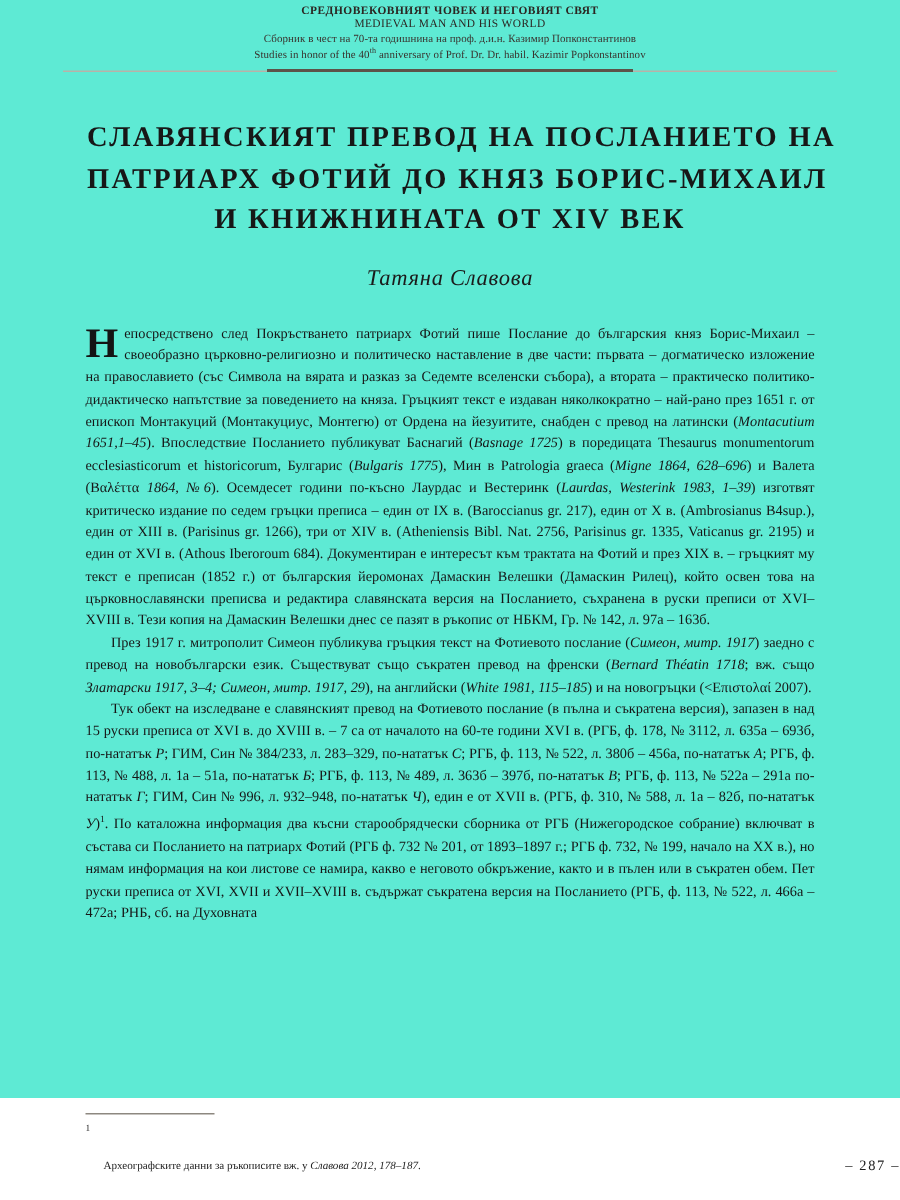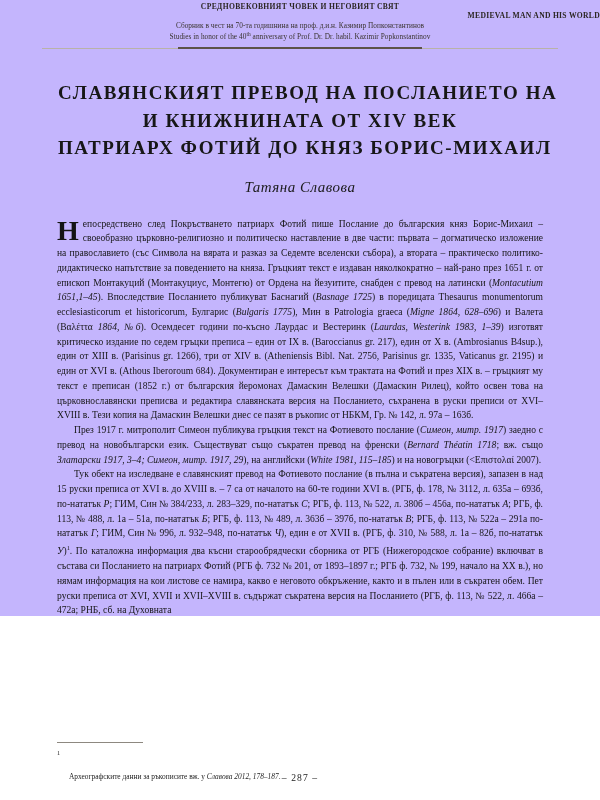--- a/index.html
+++ b/index.html
@@ -11,44 +11,43 @@
     height: 800px;
     background: #ffffff;
     font-family: "Liberation Serif", "DejaVu Serif", serif;
     color: #1c1c1c;
     overflow: hidden;
   }
 
   .page {
     position: relative;
     width: 600px;
-    height: 616px;
-    background: #c4b5fd;
+    height: 732px;
+    background: #5eead4;
     box-sizing: border-box;
     padding: 0;
   }
 
   
   .running-head {
     text-align: center;
     padding-top: 3px;
     line-height: 1.18;
   }
   .rh-line1 {
     font-size: 7.6px;
     font-weight: bold;
     letter-spacing: 0.35px;
     color: #2b2622;
   }
   .rh-line2 {
     font-size: 7.6px;
-    font-weight: bold;
+    font-weight: normal;
     letter-spacing: 0.3px;
     color: #2b2622;
-    text-align: right;
   }
   .rh-sub {
     margin-top: 0;
     font-size: 7.3px;
     color: #39332e;
     letter-spacing: 0.05px;
     line-height: 1.35;
   }
   .rh-sub sup { font-size: 5.4px; }
 
@@ -140,21 +139,21 @@
     gap: 5px;
   }
   .fn-num { font-size: 6.2px; vertical-align: super; width: 7px; flex: none; }
   .fn-text { flex: 1; margin-top: 24px; }
 
   
   .folio {
     position: absolute;
     left: 0; right: 0;
     top: 772px;
-    text-align: center;
+    text-align: right;
     font-size: 9.6px;
     letter-spacing: 1.1px;
     color: #1b1b1b;
   }
 </style>
 </head>
 <body>
 
 <div class="page">
 
@@ -167,22 +166,22 @@
     </div>
   </div>
 
   <div class="rule-wrap">
     <div class="rule-thin"></div>
     <div class="rule-thick"></div>
   </div>
 
   <div class="title-block">
     <div class="title-line">СЛАВЯНСКИЯТ ПРЕВОД НА ПОСЛАНИЕТО НА</div>
+    <div class="title-line">ПАТРИАРХ ФОТИЙ ДО КНЯЗ БОРИС-МИХАИЛ</div>
     <div class="title-line">И КНИЖНИНАТА ОТ XIV ВЕК</div>
-    <div class="title-line">ПАТРИАРХ ФОТИЙ ДО КНЯЗ БОРИС-МИХАИЛ</div>
     <div class="author">Татяна Славова</div>
   </div>
 
   <div class="body-text">
 
     <p><span class="dropcap">Н</span><span>епосредствено след Покръстването патриарх Фотий пише Послание до българския княз Борис-Михаил – своеобразно църковно-религиозно и политическо наставление в две части: първата – догматическо изложение на православието (със Символа на вярата и разказ за Седемте вселенски събора), а втората – практическо политико-дидактическо напътствие за поведението на княза. Гръцкият текст е издаван няколкократно – най-рано през 1651 г. от епископ Монтакуций (Монтакуциус, Монтегю) от Ордена на йезуитите, снабден с превод на латински (</span><i>Montacutium 1651,1–45</i><span>). Впоследствие Посланието публикуват Баснагий (</span><i>Basnage 1725</i><span>) в поредицата Thesaurus monumentorum ecclesiasticorum et historicorum, Булгарис (</span><i>Bulgaris 1775</i><span>), Мин в Patrologia graeca (</span><i>Migne 1864, 628–696</i><span>) и Валета (Βαλέττα </span><i>1864, №6</i><span>). Осемдесет години по-късно Лаурдас и Вестеринк (</span><i>Laurdas, Westerink 1983, 1–39</i><span>) изготвят критическо издание по седем гръцки преписа – един от IX в. (Baroccianus gr. 217), един от X в. (Ambrosianus B4sup.), един от XIII в. (Parisinus gr. 1266), три от XIV в. (Atheniensis Bibl. Nat. 2756, Parisinus gr. 1335, Vaticanus gr. 2195) и един от XVI в. (Athous Iberoroum 684). Документиран е интересът към трактата на Фотий и през XIX в. – гръцкият му текст е преписан (1852 г.) от българския йеромонах Дамаскин Велешки (Дамаскин Рилец), който освен това на църковнославянски преписва и редактира славянската версия на Посланието, съхранена в руски преписи от XVI–XVIII в. Тези копия на Дамаскин Велешки днес се пазят в ръкопис от НБКМ, Гр. № 142, л. 97а – 163б.</span></p>
 
     <p class="indent"><span>През 1917 г. митрополит Симеон публикува гръцкия текст на Фотиевото послание (</span><i>Симеон, митр. 1917</i><span>) заедно с превод на новобългарски език. Съществуват също съкратен превод на френски (</span><i>Bernard Théatin 1718</i><span>; вж. също </span><i>Златарски 1917, 3–4; Симеон, митр. 1917, 29</i><span>), на английски (</span><i>White 1981, 115–185</i><span>) и на новогръцки (&lt;Επιστολαί 2007).</span></p>
 
     <p class="indent"><span>Тук обект на изследване е славянският превод на Фотиевото послание (в пълна и съкратена версия), запазен в над 15 руски преписа от XVI в. до XVIII в. – 7 са от началото на 60-те години XVI в. (РГБ, ф. 178, № 3112, л. 635а – 693б, по-нататък </span><i>Р</i><span>; ГИМ, Син № 384/233, л. 283–329, по-нататък </span><i>С</i><span>; РГБ, ф. 113, № 522, л. 380б – 456а, по-нататък </span><i>А</i><span>; РГБ, ф. 113, № 488, л. 1а – 51а, по-нататък </span><i>Б</i><span>; РГБ, ф. 113, № 489, л. 363б – 397б, по-нататък </span><i>В</i><span>; РГБ, ф. 113, № 522а – 291а по-нататък </span><i>Г</i><span>; ГИМ, Син № 996, л. 932–948, по-нататък </span><i>Ч</i><span>), един е от XVII в. (РГБ, ф. 310, № 588, л. 1а – 82б, по-нататък </span><i>У</i><span>)</span><sup class="fn-ref">1</sup><span>. По каталожна информация два късни старообрядчески сборника от РГБ (Нижегородское собрание) включват в състава си Посланието на патриарх Фотий (РГБ ф. 732 № 201, от 1893–1897 г.; РГБ ф. 732, № 199, начало на XX в.), но нямам информация на кои листове се намира, какво е неговото обкръжение, както и в пълен или в съкратен обем. Пет руски преписа от XVI, XVII и XVII–XVIII в. съдържат съкратена версия на Посланието (РГБ, ф. 113, № 522, л. 466а – 472а; РНБ, сб. на Духовната</span></p>

